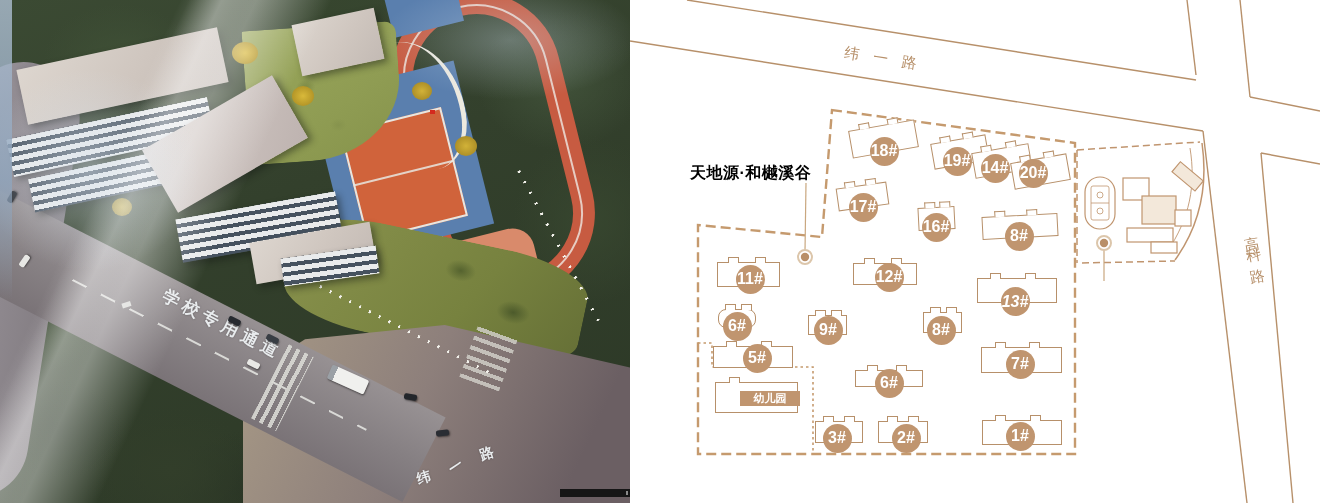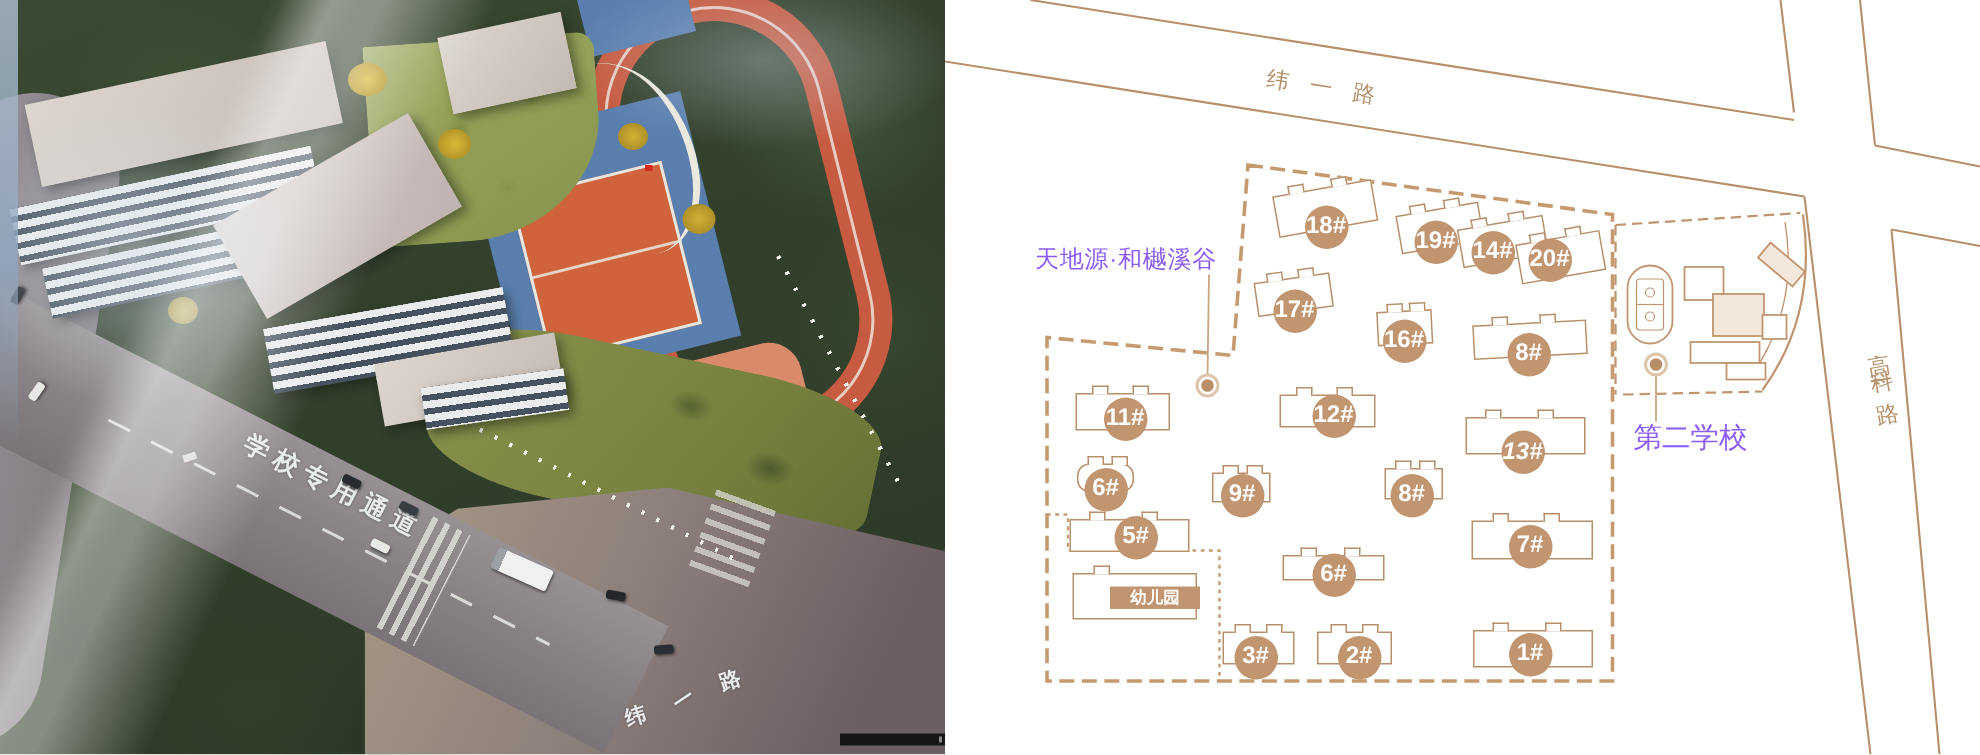--- a/index.html
+++ b/index.html
@@ -30,21 +30,21 @@
   #plan{position:absolute;left:630px;top:0;width:690px;height:503px;background:#fff;overflow:hidden;}
   #plan svg{position:absolute;left:0;top:0;}
   .bld{position:absolute;background:#fff;border:1.3px solid #b7906a;box-sizing:border-box;}
   .bld.round{border-radius:8px;}
   .notch{position:absolute;top:-6px;width:11px;height:6px;background:#fff;
          border:1.3px solid #b7906a;border-bottom:none;box-sizing:border-box;}
   .n1{left:16%;} .n2{left:60%;}
   .badge{position:absolute;width:29px;height:29px;border-radius:50%;background:#c0956f;
          color:#fff;font-size:16px;font-weight:bold;display:flex;align-items:center;
          justify-content:center;letter-spacing:0;}
-  .redlabel{position:absolute;color:#8b5cf6;font-weight:normal;white-space:nowrap;}
+  .redlabel{position:absolute;color:#000000;font-weight:bold;white-space:nowrap;}
   .roadname{position:absolute;color:#b7906a;white-space:nowrap;}
   .kglabel{position:absolute;background:#c0956f;color:#fff;font-size:11px;font-weight:bold;
            display:flex;align-items:center;justify-content:center;}
 </style>
 </head>
 <body>
 
 <div id="stage">
 
   <div id="photo">
@@ -311,16 +311,15 @@
       <i class="notch n1"></i>
     </div>
     <div class="kglabel" style="left:110px;top:391px;width:60px;height:15px;">幼儿园</div>
 
     <span class="roadname" style="left:214px;top:50px;font-size:15px;letter-spacing:14px;transform:rotate(9deg);">纬一路</span>
     <span class="roadname" style="left:612px;top:224px;font-size:15px;letter-spacing:11px;writing-mode:vertical-rl;
                  transform:rotate(-10deg);">高科一路</span>
 
     <div class="redlabel" style="left:60px;top:163px;font-size:16px;letter-spacing:.5px;">天地源·和樾溪谷</div>
     <div class="redlabel" style="left:417px;top:282px;width:160px;text-align:center;font-size:19px;line-height:22px;">
-      <div>第二学校</div>
     </div>
   </div>
 </div>
 
 </body></html>

